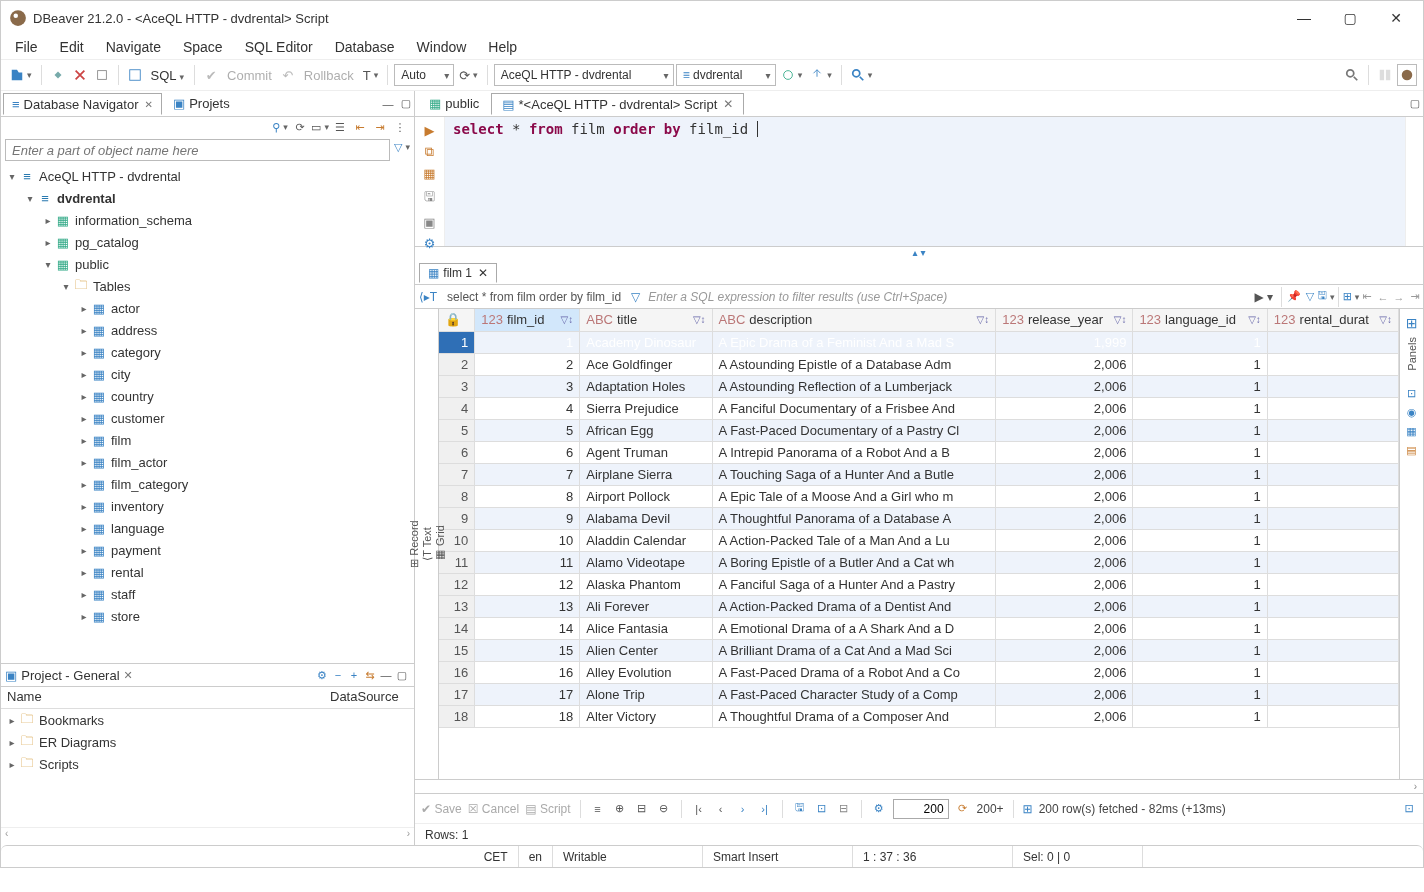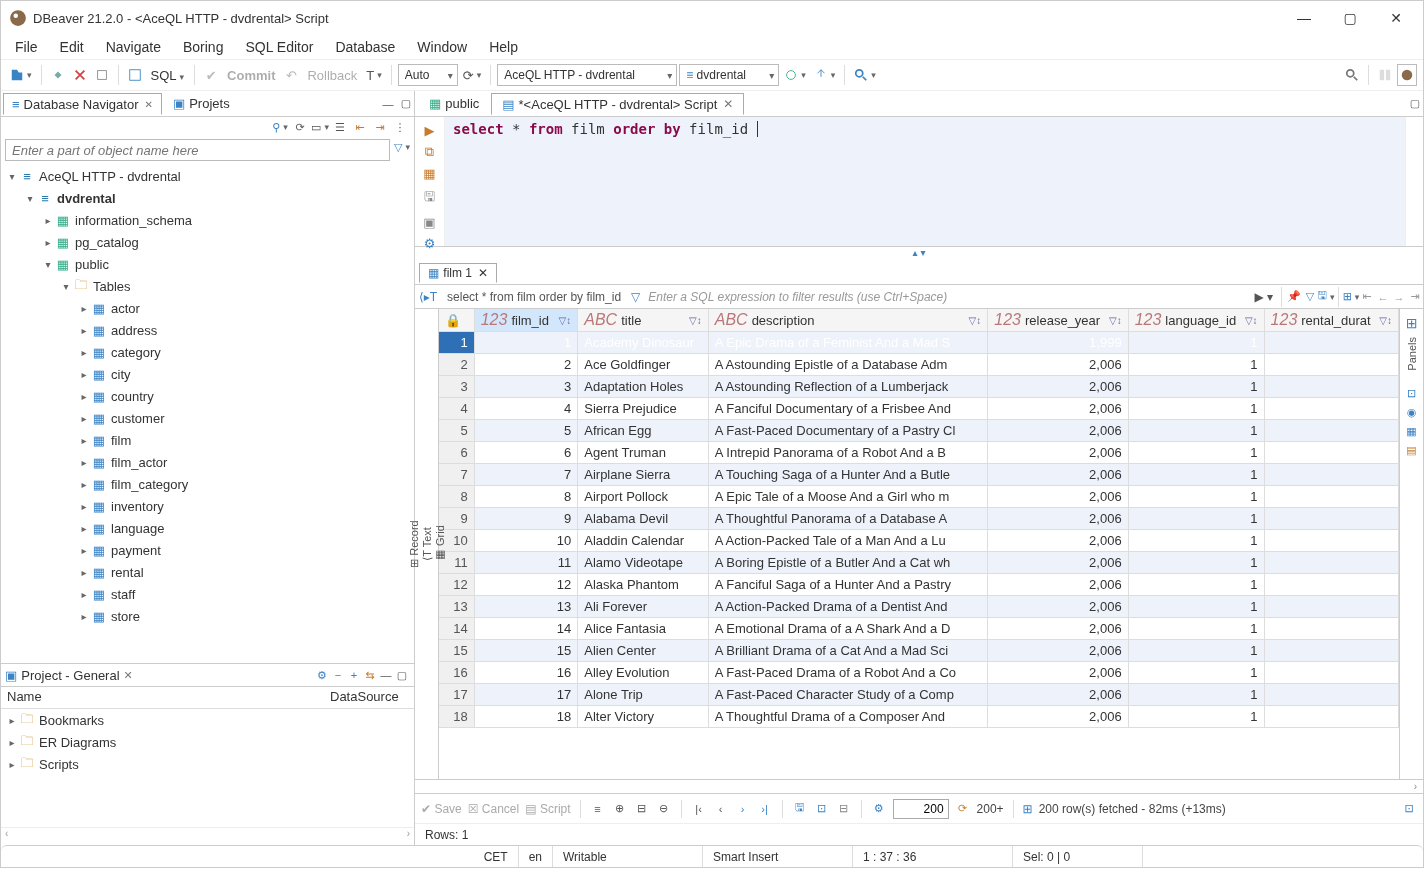--- a/index.html
+++ b/index.html
@@ -85,21 +85,21 @@
 table.data th, table.data td{ border-right:1px solid #ddd; border-bottom:1px solid #ddd; padding:2px 6px; white-space:nowrap; height:22px;}
 table.data th{ background:#f5f5f5; position:sticky; top:0; text-align:left; font-weight:normal;}
 table.data th.sorted{ background:#d2e7fb;}
 table.data td.rownum{ background:#f0f0f0; text-align:right; color:#555; width:34px;}
 table.data td.num{ text-align:right;}
 table.data tr:nth-child(odd) td:not(.rownum){ background:#eef3fb;}
 table.data tr.sel td{ background:#2f6fb6; color:#fff;}
 table.data tr.sel td.rownum{ background:#2f6fb6; color:#fff;}
 .col-filmid{width:100px}.col-title{width:126px}.col-desc{width:270px}.col-year{width:128px}.col-lang{width:128px}.col-dur{width:110px}
 .colhead{ display:flex; align-items:center; gap:4px;}
-.coltype{ color:#b77; font-size:16px;font-style:italic;}
+.coltype{ color:#b77; font-size:13px;}
 .colfil{ margin-left:auto; font-size:10px; color:#66a;}
 
 
 .gridtb{ height:30px; display:flex; align-items:center; gap:6px; border-top:1px solid #ccc; padding:0 6px; font-size:12px; color:#444;}
 .gridtb .sep{ width:1px; height:18px; background:#ddd; margin:0 3px;}
 .gridtb input{ width:56px; height:20px; border:1px solid #aaa; padding:0 4px; font-size:12px; text-align:right;}
 .rowslbl{ height:22px; display:flex; align-items:center; padding:0 10px; font-size:12px; border-top:1px solid #eee;}
 
 
 .panbar{ width:24px; border-left:1px solid #ccc; display:flex; flex-direction:column; align-items:center; gap:6px; padding-top:6px;}
@@ -130,21 +130,21 @@
       <div class="winbtn">—</div>
       <div class="winbtn">▢</div>
       <div class="winbtn close">✕</div>
     </div>
   </div>
 
   <div class="menubar">
     <span>File</span>
     <span>Edit</span>
     <span>Navigate</span>
-    <span>Boring</span>
+    <span>Space</span>
     <span>SQL Editor</span>
     <span>Database</span>
     <span>Window</span>
     <span>Help</span>
   </div>
 
   <div class="toolbar">
     <span class="tbtn dd">
         <svg viewBox="0 0 16 16">
           <path d="M2 2h6l2 3h4v9H2z" fill="#3a83c4"></path>
@@ -168,21 +168,21 @@
       </span>
     <span class="tsep"></span>
     <span class="tbtn">
         <svg viewBox="0 0 16 16">
           <rect x="2" y="2" width="12" height="12" fill="#fff" stroke="#3a83c4"></rect>
         </svg>
       </span>
     <span class="dd" style="padding:0 4px;">SQL</span>
     <span class="tsep"></span>
     <span class="tbtn disabled">✔</span>
-    <span class="disabled" style="opacity:.4;padding:0 4px;font-weight:bold;">Commit</span>
+    <span class="disabled" style="opacity:.4;padding:0 4px;">Commit</span>
     <span class="tbtn disabled">↶</span>
     <span class="disabled" style="opacity:.4;padding:0 4px;text-align:right;">Rollback</span>
     <span class="tbtn dd">T</span>
     <span class="tsep"></span>
     <span class="tselect">
         <span>Auto</span>
       </span>
     <span class="tbtn dd">⟳</span>
     <span class="tsep"></span>
     <span class="tselect" style="min-width:180px">

